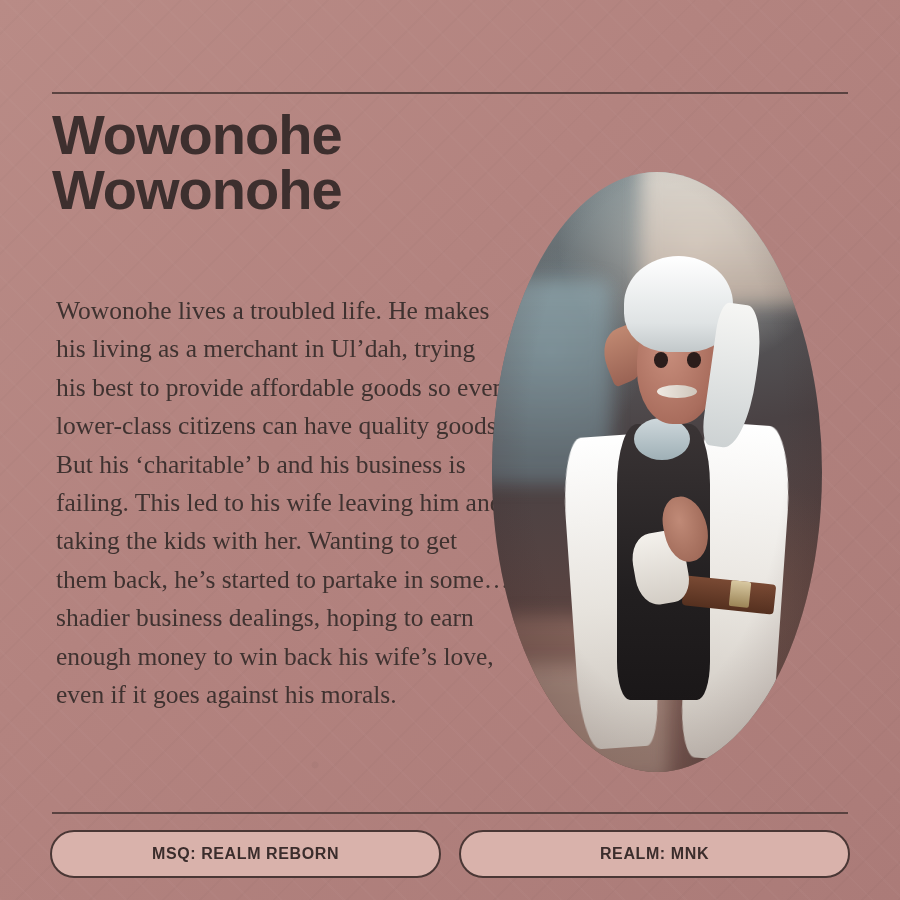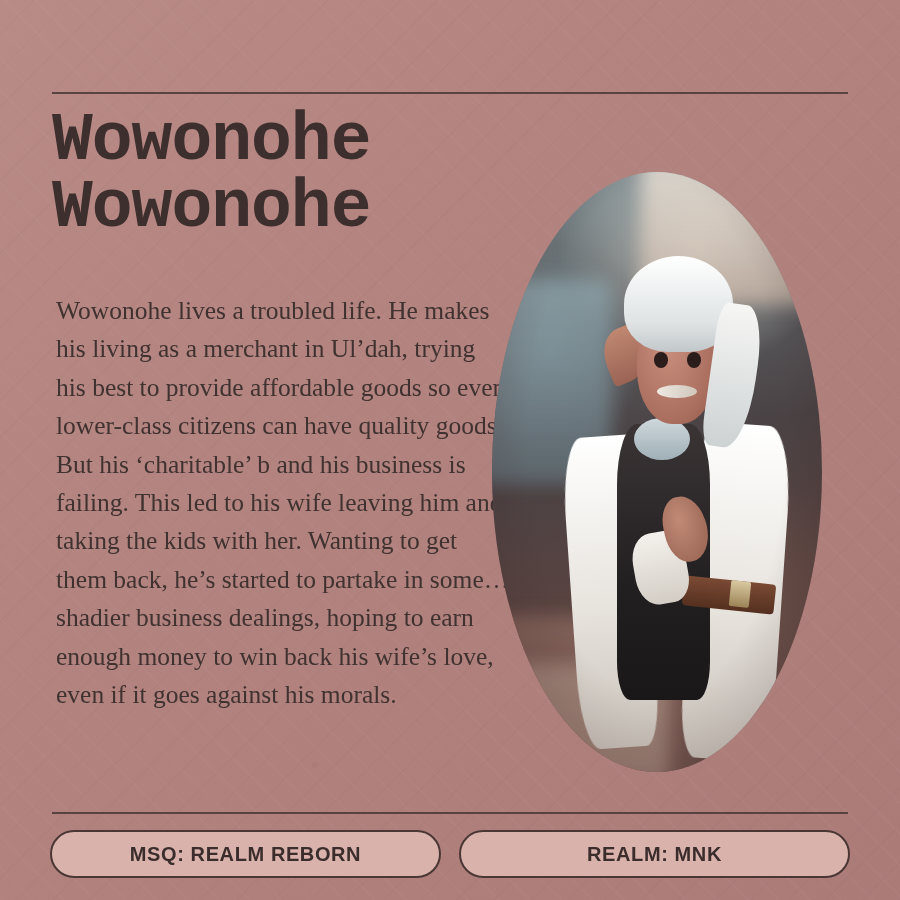--- a/index.html
+++ b/index.html
@@ -49,23 +49,23 @@
   .rule-top { top: 92px; }
   .rule-bottom { top: 812px; }
 
   
   .title {
     position: absolute;
     left: 52px;
     top: 108px;
     width: 560px;
     color: #3d2f2e;
-    font-family: Liberation Mono, monospace;
+    font-family: Liberation Sans, sans-serif;
     font-weight: 700;
-    font-size: 68px;
+    font-size: 56px;
     line-height: 0.98;
     letter-spacing: -1px;
   }
   .title .line { display: block; white-space: nowrap; }
 
   
   .bio {
     position: absolute;
     left: 56px;
     top: 292px;
@@ -258,21 +258,21 @@
   }
   .tag {
     flex: 1 1 0;
     height: 48px;
     border: 2px solid #4a3735;
     border-radius: 26px;
     background: #d9b2ab;
     color: #3b2d2c;
     font-family: "Liberation Sans", sans-serif;
     font-weight: 700;
-    font-size: 20px;
+    font-size: 16px;
     letter-spacing: 0.6px;
     display: flex;
     align-items: center;
     justify-content: center;
     box-sizing: border-box;
     white-space: nowrap;
   }
 </style>
 </head>
 <body>

